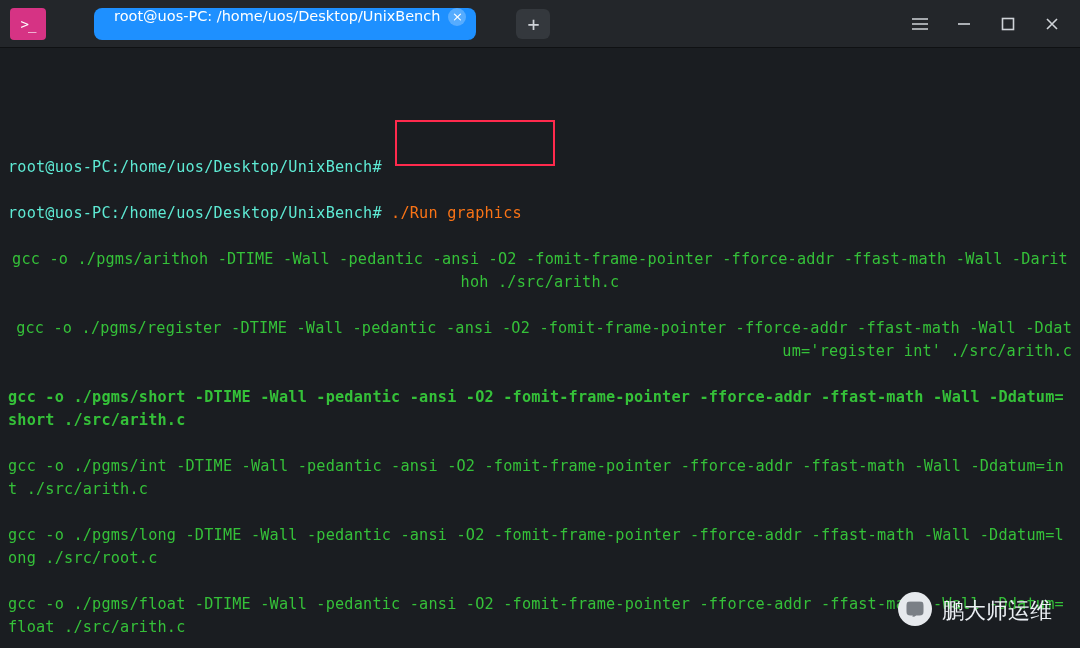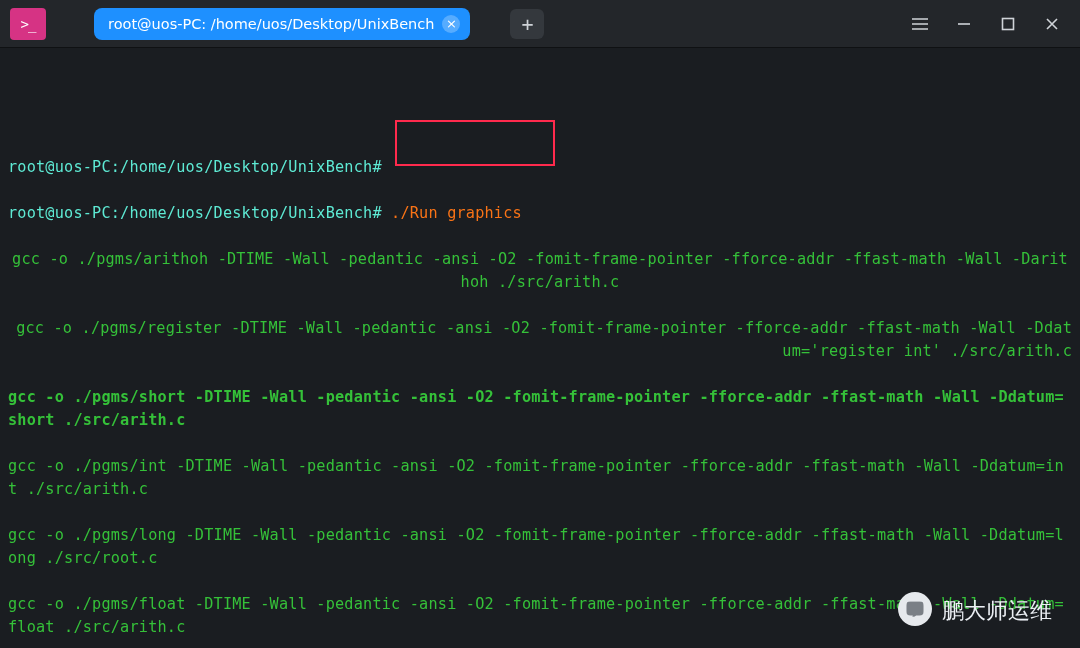--- a/index.html
+++ b/index.html
@@ -26,22 +26,22 @@
     border-radius: 4px;
     display: flex; align-items: center; justify-content: center;
     color: #fff; font-family: monospace; font-size: 14px;
     letter-spacing: -1px;
   }
   .tab {
     background: #1e90ff;
     color: #fff;
     height: 32px;
     display: inline-flex;
-    align-items: center;
-    padding: 0 10px 0 14px;
+    align-items: flex-start;
+    padding: 0 10px 0 20px;
     border-radius: 8px;
     font-family: "Segoe UI", "DejaVu Sans", sans-serif;
     font-size: 14.5px;
     gap: 8px;
     margin-left: 40px;
   }
   .tab-close {
     width: 18px; height: 18px; border-radius: 50%;
     background: rgba(255,255,255,0.25);
     display: inline-flex; align-items: center; justify-content: center;

